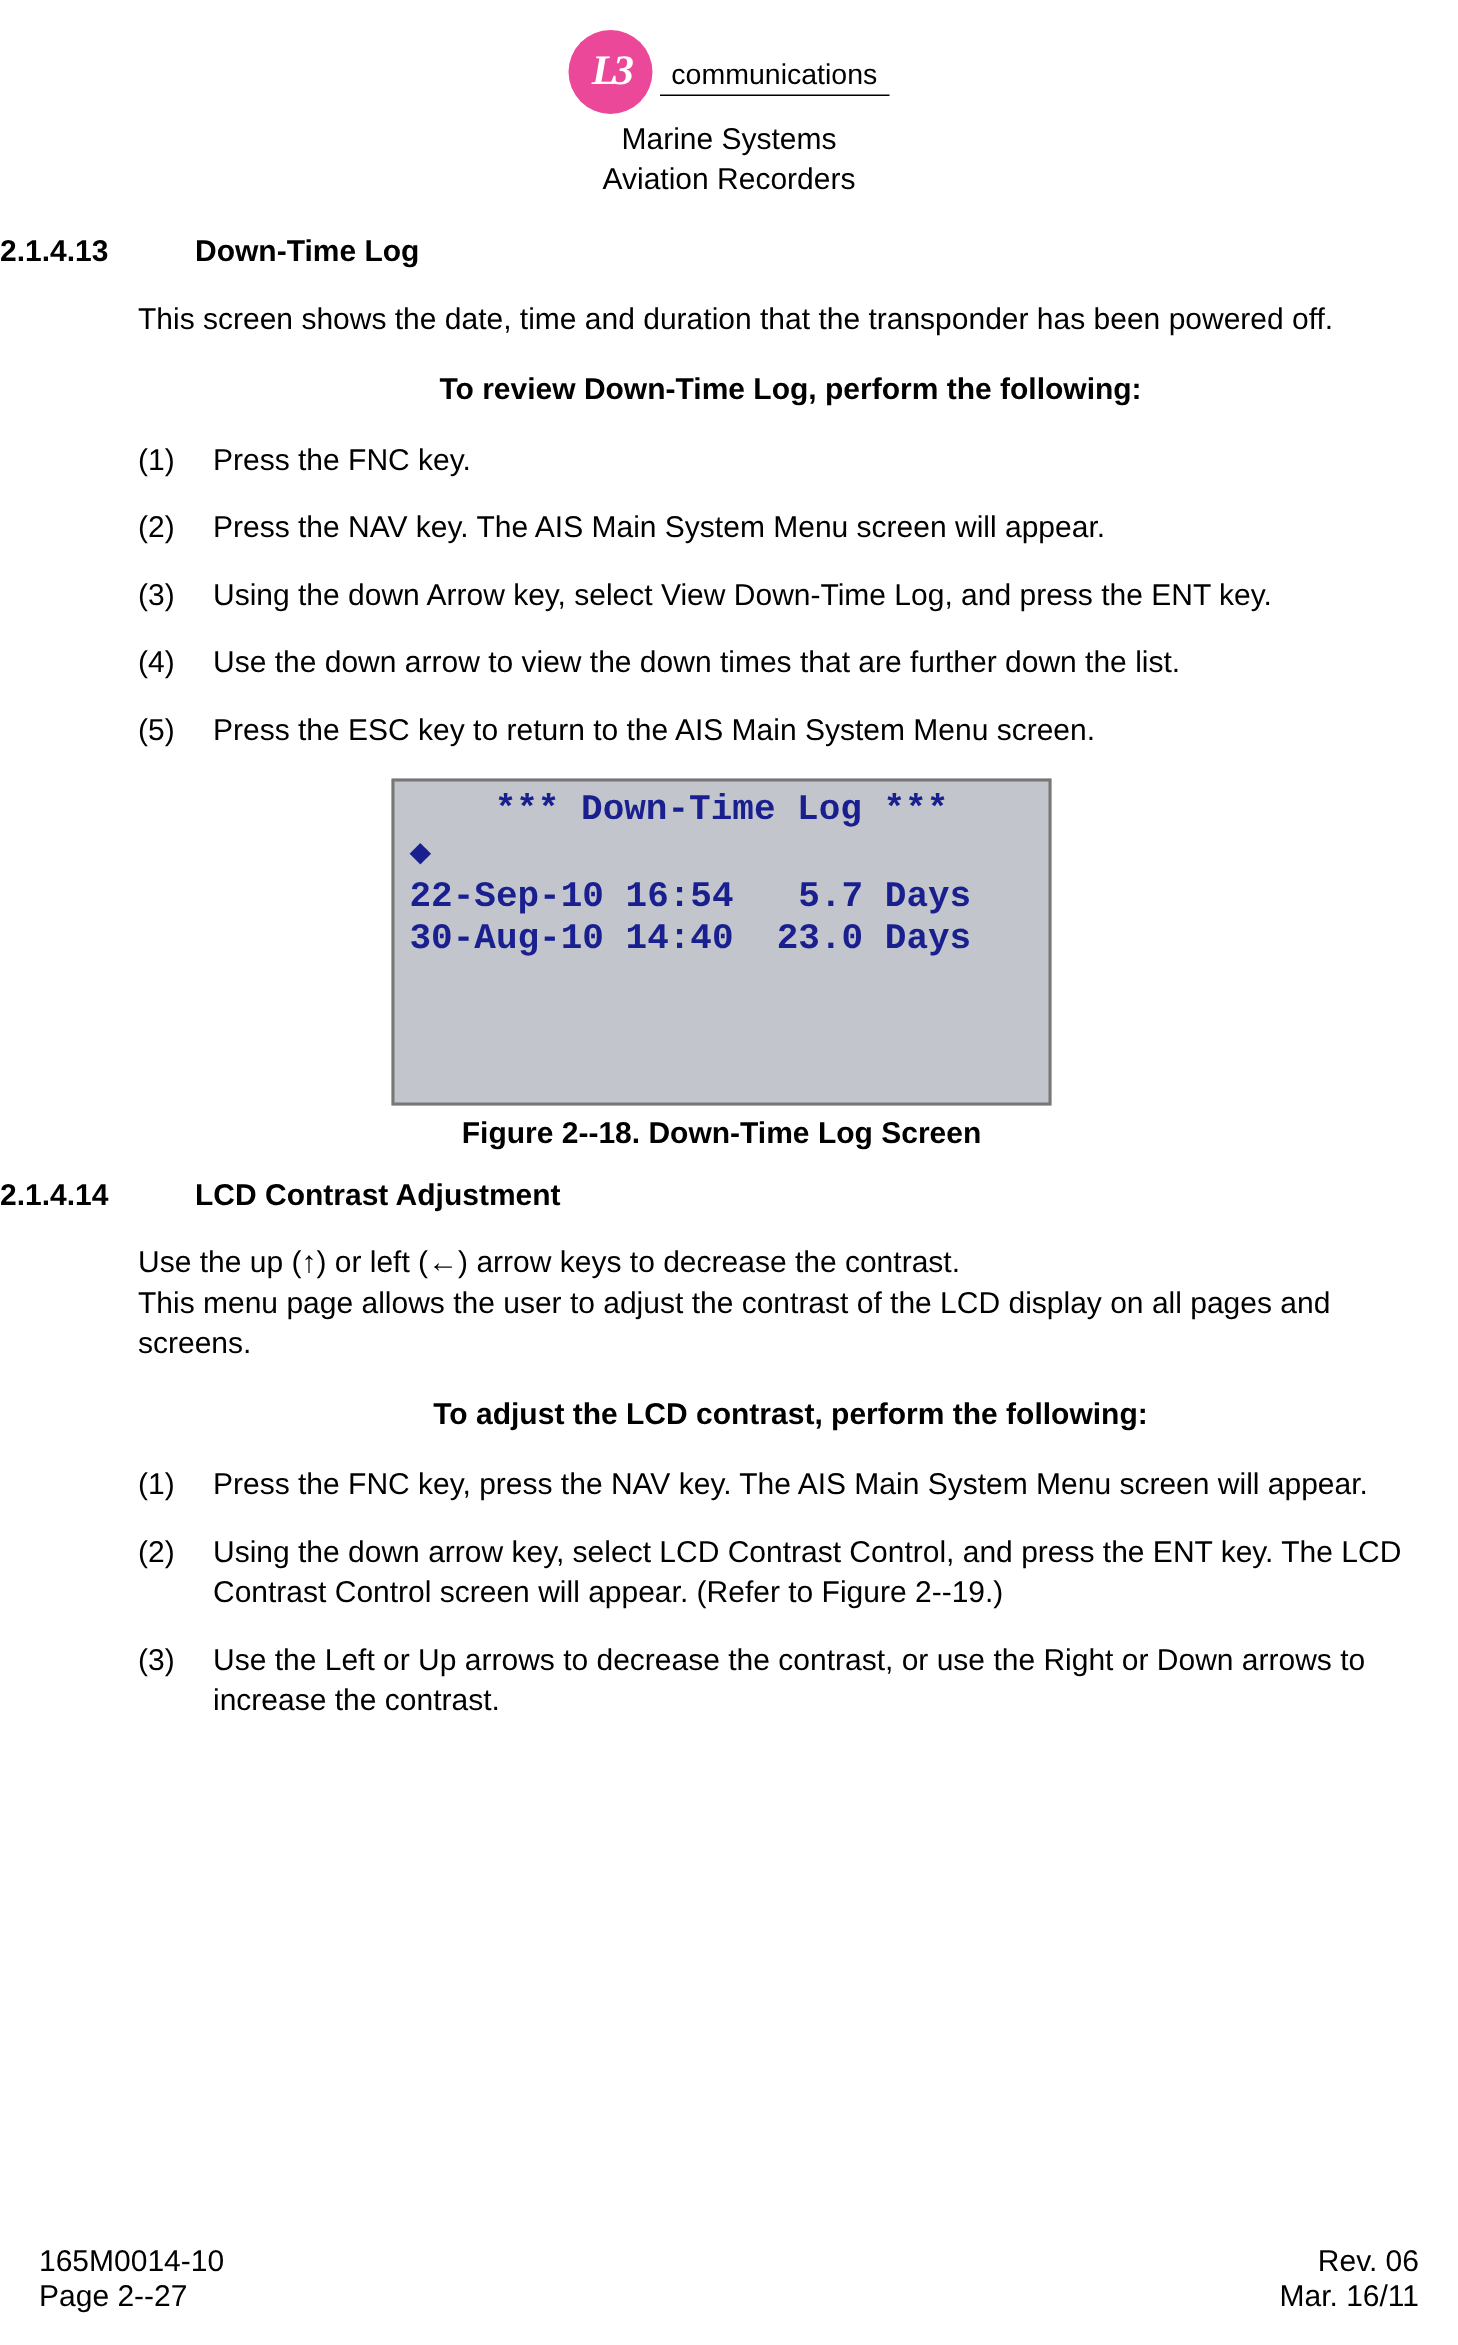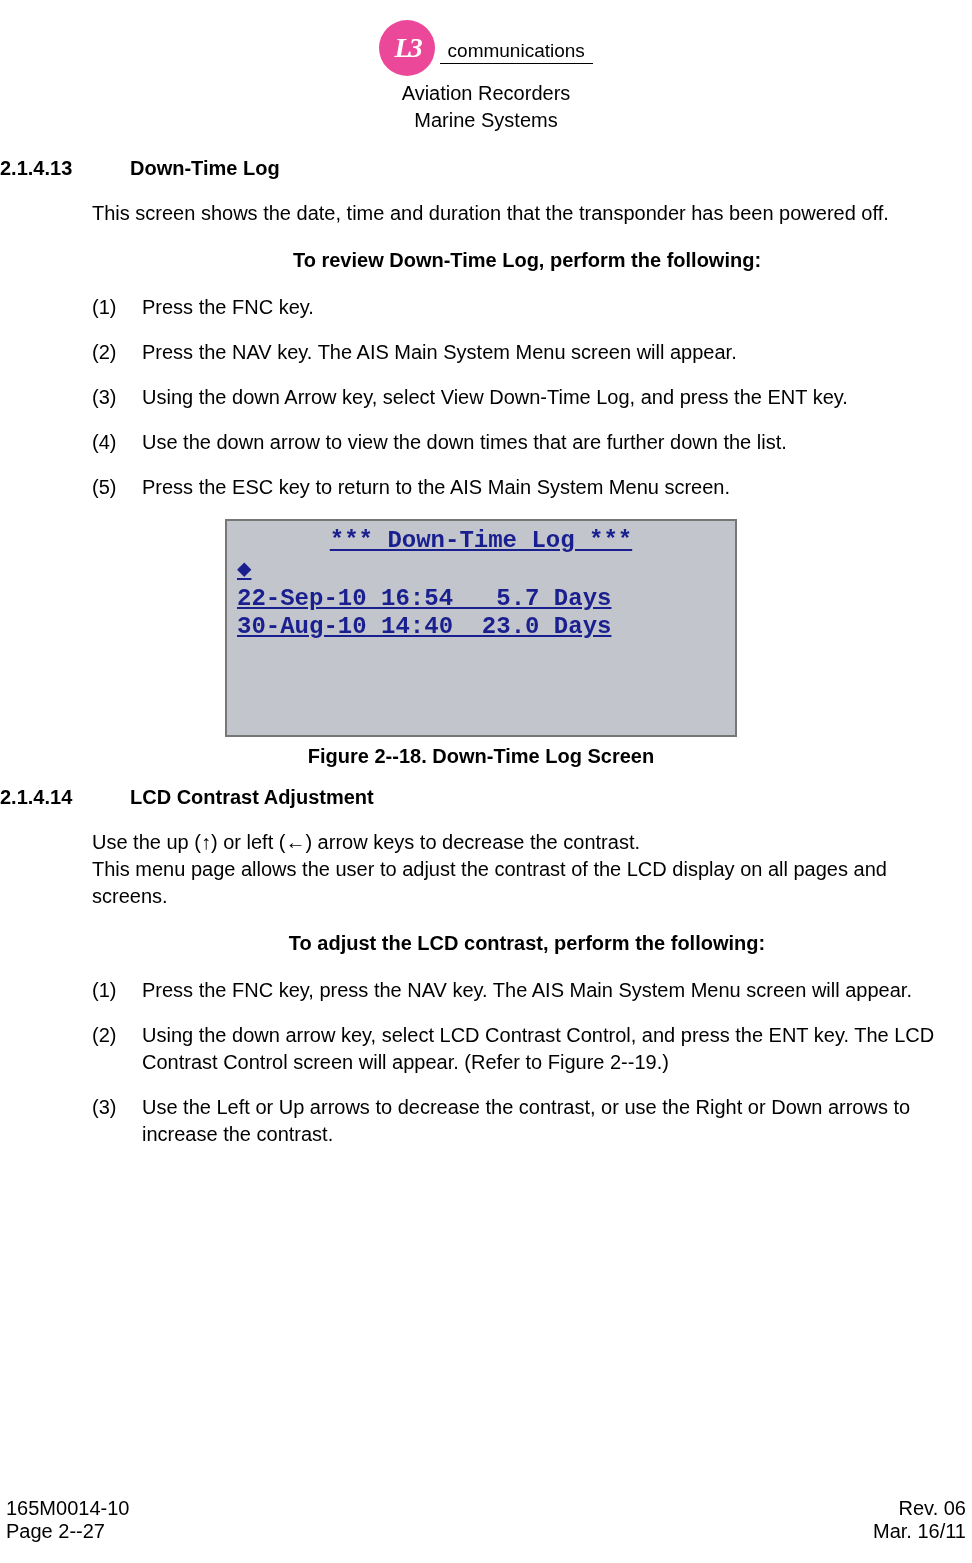--- a/index.html
+++ b/index.html
@@ -99,33 +99,32 @@
     }
     .num-list .li-text {
       flex: 1;
     }
     .figure-wrap {
       text-align: center;
       margin: 5px 0 15px;
     }
     .lcd-screen {
       display: inline-block;
-      width: 512px;
+      width: 440px;
       border: 2px solid #777;
       background: #c2c6cc;
       padding: 6px 10px;
       font-family: 'Courier New', monospace;
       font-size: 24px;
       font-weight: bold;
       text-align: left;
       line-height: 1.2;
       white-space: pre;
       color: #1a1f8f;
       min-height: 180px;
-      text-decoration: underline;
     }
     .lcd-title {
       color: #1a1f8f;
       text-align: center;
       display: block;
     }
     .lcd-dot {
       color: #1a1f8f;
     }
     .figure-caption {
@@ -133,39 +132,39 @@
       font-size: 20px;
       margin-top: 8px;
     }
     .footer {
       position: absolute;
       bottom: 20px;
       left: 0;
       right: 0;
       display: flex;
       justify-content: space-between;
-      padding: 0 6px;
+      padding: 0 26px;
       font-size: 20px;
     }
     .footer-right {
       text-align: right;
     }
   </style>
 </head>
 <body>
 
 <div class="header">
   <div class="logo-wrap">
     <div class="logo-circle">
       <span class="logo-text">L3</span>
     </div>
     <div class="logo-sub">communications</div>
   </div>
+  <div class="header-line">Marine Systems</div>
   <div class="header-line">Aviation Recorders</div>
-  <div class="header-line">Marine Systems</div>
 </div>
 
 <div class="content">
 
   <div class="section-heading">
     <div class="section-num">2.1.4.13</div>
     <div class="section-title">Down-Time Log</div>
   </div>
 
   <div class="indent">

